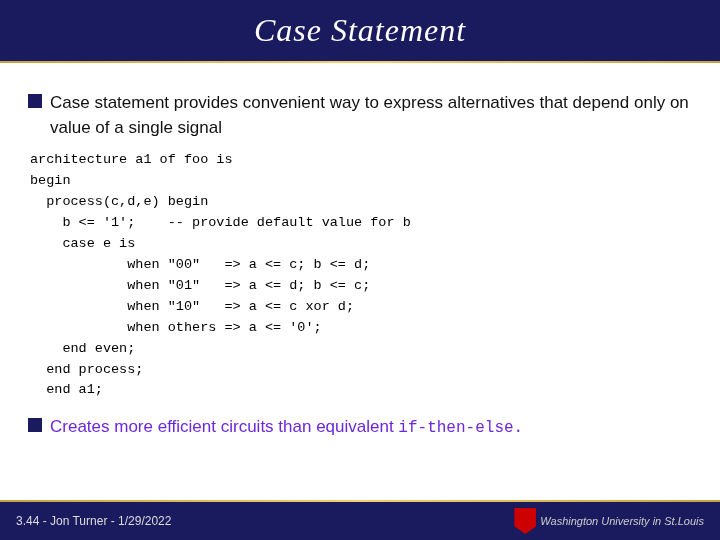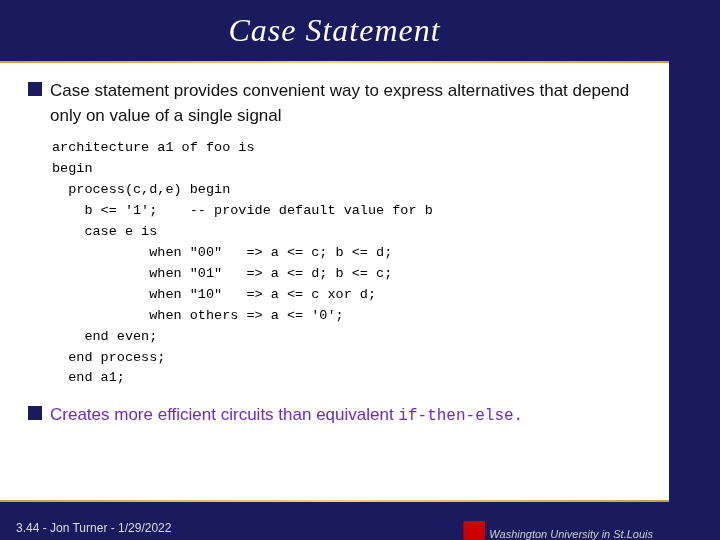--- a/index.html
+++ b/index.html
@@ -7,42 +7,42 @@
     body {
       width: 720px;
       height: 540px;
       background: #1a1a5e;
       font-family: Arial, Helvetica, sans-serif;
       overflow: hidden;
       position: relative;
     }
 
     .slide {
-      width: 669px;
+      width: 720px;
       height: 540px;
       background: white;
       display: flex;
       flex-direction: column;
     }
 
     .title-bar {
       background: #1a1a5e;
       color: white;
       text-align: center;
       padding: 12px 20px;
       font-size: 32px;
       font-family: Georgia, 'Times New Roman', serif;
       font-style: italic;
       letter-spacing: 1px;
     }
 
     .content-area {
       background: white;
       flex: 1;
-      padding: 16px 28px 10px 28px;
+      padding: 28px 28px 10px 28px;
       display: flex;
       flex-direction: column;
       gap: 10px;
     }
 
     .bullet-section {
       display: flex;
       flex-direction: row;
       align-items: flex-start;
       gap: 8px;
@@ -60,21 +60,21 @@
       font-size: 17px;
       color: #111;
       line-height: 1.45;
     }
 
     .code-block {
       font-family: 'Courier New', Courier, monospace;
       font-size: 13.5px;
       color: #000;
       line-height: 1.55;
-      margin-left: 24px;
+      margin-left: 2px;
       position: relative;
     }
 
     .code-line {
       white-space: pre;
     }
 
     .tooltip-box {
       position: absolute;
       right: -10px;
@@ -112,21 +112,21 @@
     .second-bullet-text .code-inline {
       font-family: 'Courier New', Courier, monospace;
       font-size: 16px;
     }
 
     .footer {
       background: #1a1a5e;
       color: white;
       display: flex;
       flex-direction: row;
-      align-items: flex-start;
+      align-items: center;
       justify-content: space-between;
       padding: 19px 16px;
       height: 32px;
     }
 
     .footer-left {
       font-size: 12px;
       color: #ddd;
     }
 

